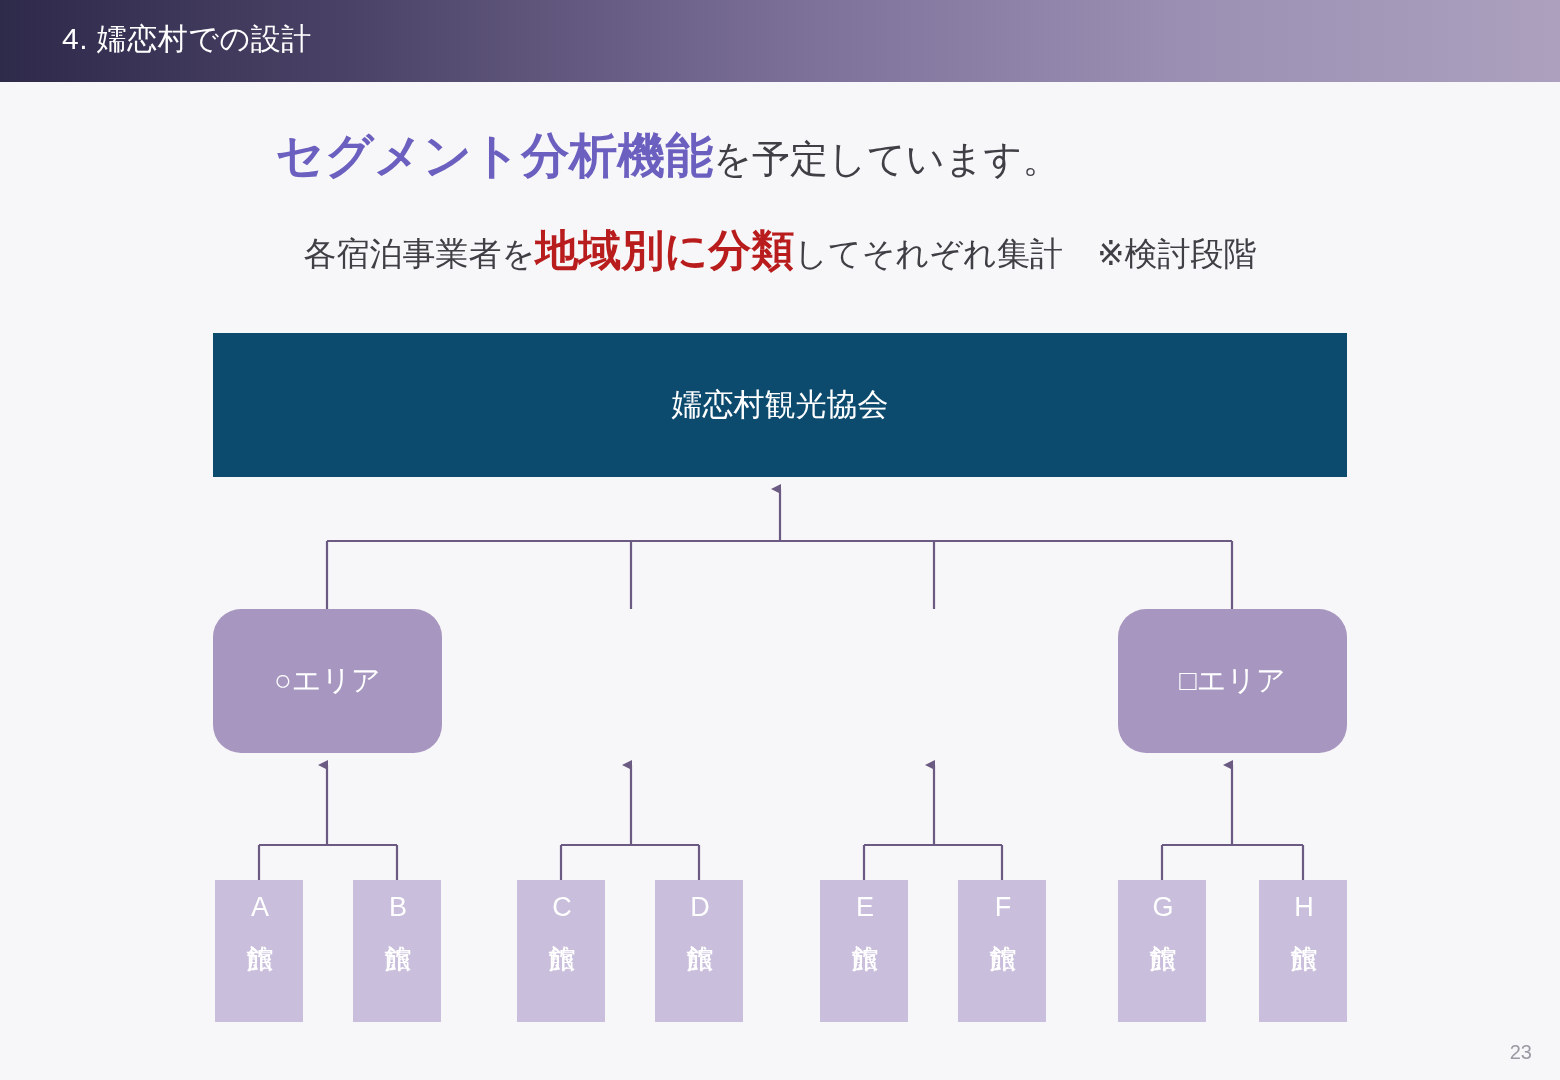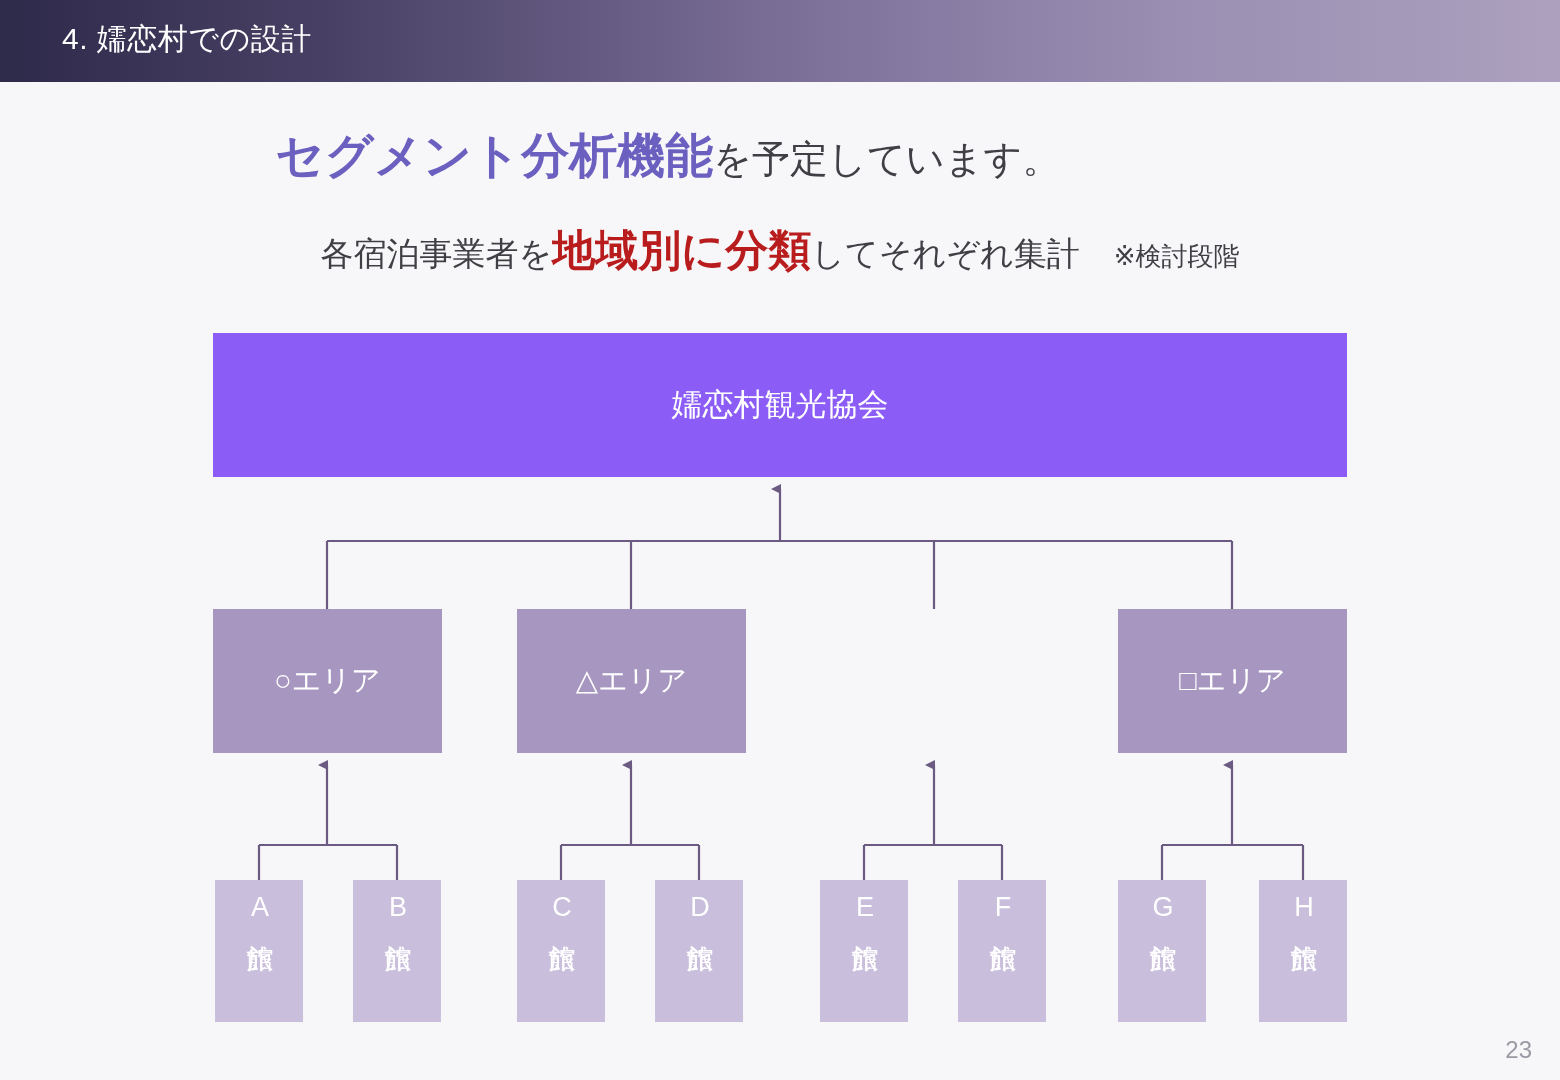--- a/index.html
+++ b/index.html
@@ -68,21 +68,21 @@
     color: #3f3f45;
     vertical-align: baseline;
   }
   .headline-2 .accent {
     font-size: 43px;
     font-weight: bold;
     color: #b91c1c;
     vertical-align: baseline;
   }
   .headline-2 .note {
-    font-size: 26px;
+    font-size: 33px;
     color: #3f3f45;
     vertical-align: baseline;
     margin-left: 34px;
     text-align: center;
   }
 
   
   .diagram {
     position: absolute;
     left: 0;
@@ -103,30 +103,31 @@
     align-items: center;
     justify-content: center;
     color: #ffffff;
   }
 
   .node-root {
     left: 213px;
     top: 333px;
     width: 1134px;
     height: 144px;
-    background: #8b5cf6;
+    background: #0c4a6e;
     font-size: 31px;
   }
 
   .node-area {
     top: 609px;
     width: 229px;
     height: 144px;
     background: #a797c0;
     font-size: 29px;
+    border-radius: 28px;
   }
   .area-0 { left: 213px; }
   .area-1 { left: 517px; }
   .area-2 { left: 820px; }
   .area-3 { left: 1118px; }
 
   .node-hotel {
     top: 880px;
     width: 88px;
     height: 142px;
@@ -149,21 +150,21 @@
   .hotel-4 { left: 820px; }
   .hotel-5 { left: 958px; }
   .hotel-6 { left: 1118px; }
   .hotel-7 { left: 1259px; }
 
   
   .page-number {
     position: absolute;
     right: 28px;
     bottom: 16px;
-    font-size: 24px;
+    font-size: 20px;
     color: #9a9aa4;
   }
 </style>
 </head>
 <body>
 
 <div class="header-bar">
   <div class="header-title">4. 嬬恋村での設計</div>
 </div>
 
@@ -225,23 +226,20 @@
     </g>
   </svg>
 
   <div class="node node-root">
     <span>嬬恋村観光協会</span>
   </div>
 
   <div class="node node-area area-0">
     <span>○エリア</span>
   </div>
-  <div class="node node-area area-1">
-    <span>△エリア</span>
-  </div>
   <div class="node node-area area-3">
     <span>□エリア</span>
   </div>
 
   <div class="node node-hotel hotel-0">
     <span class="hotel-label">A旅館</span>
   </div>
   <div class="node node-hotel hotel-1">
     <span class="hotel-label">B旅館</span>
   </div>

